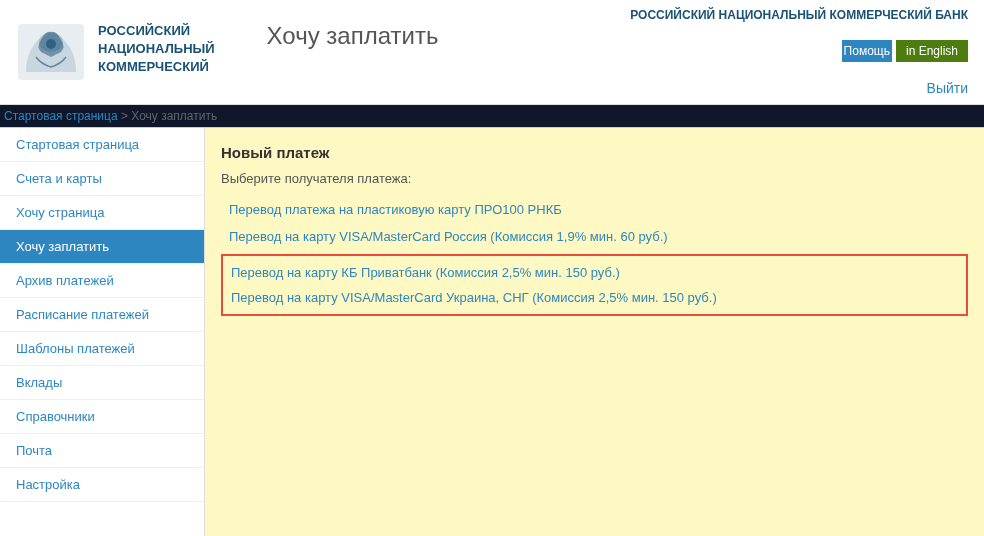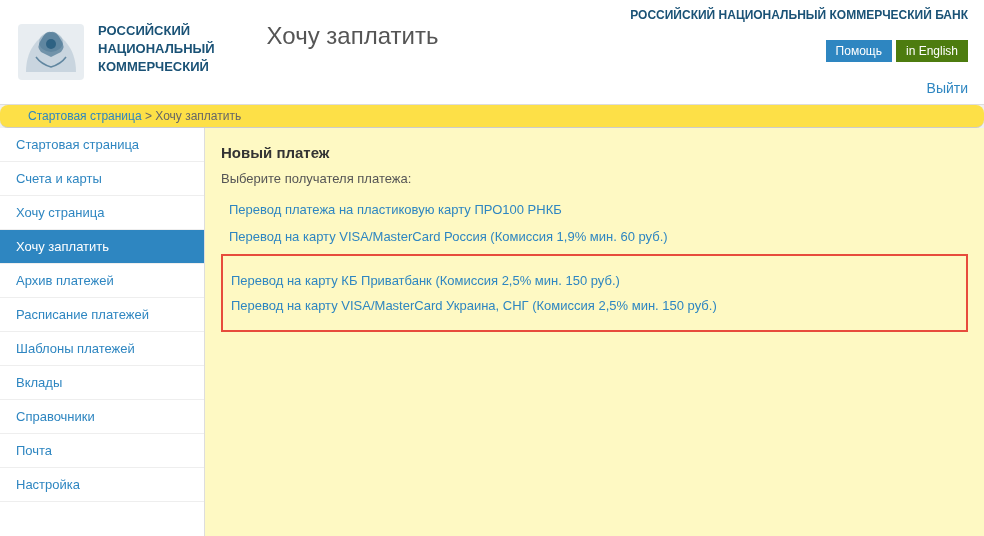--- a/index.html
+++ b/index.html
@@ -47,47 +47,46 @@
       color: #1a5276;
     }
     .header-buttons {
       display: flex;
       gap: 4px;
     }
     .btn-help {
       background: #2e86c1;
       color: #fff;
       border: none;
-      padding: 4px 10px;
+      padding: 4px 2px;
       font-size: 12px;
       cursor: pointer;
     }
     .btn-english {
       background: #4d7c0f;
       color: #fff;
       border: none;
       padding: 4px 10px;
       font-size: 12px;
       cursor: pointer;
     }
     .logout-link {
       font-size: 14px;
       color: #2e86c1;
       cursor: pointer;
       text-align: left;
     }
 
     
     .breadcrumb {
-      background: #fde047;
-      padding: 4px 28px;
+      background: #0f172a;
+      padding: 4px 4px;
       font-size: 12px;
       color: #666;
       border-bottom: 1px solid #ccc;
-      border-radius: 8px;
     }
     .breadcrumb a {
       color: #2e86c1;
       text-decoration: none;
     }
 
     
     .main-layout {
       display: flex;
       min-height: 420px;
@@ -133,21 +132,21 @@
       list-style: none;
     }
     .payment-item {
       padding: 6px 8px;
       font-size: 13px;
       color: #2e86c1;
       cursor: pointer;
     }
     .payment-group-box {
       border: 2px solid #e74c3c;
-      padding: 12px 0;
+      padding: 4px 0;
       margin-top: 4px;
       display: inline-block;
       width: 100%;
     }
     .payment-item-boxed {
       padding: 5px 8px;
       font-size: 13px;
       color: #2e86c1;
       cursor: pointer;
     }

